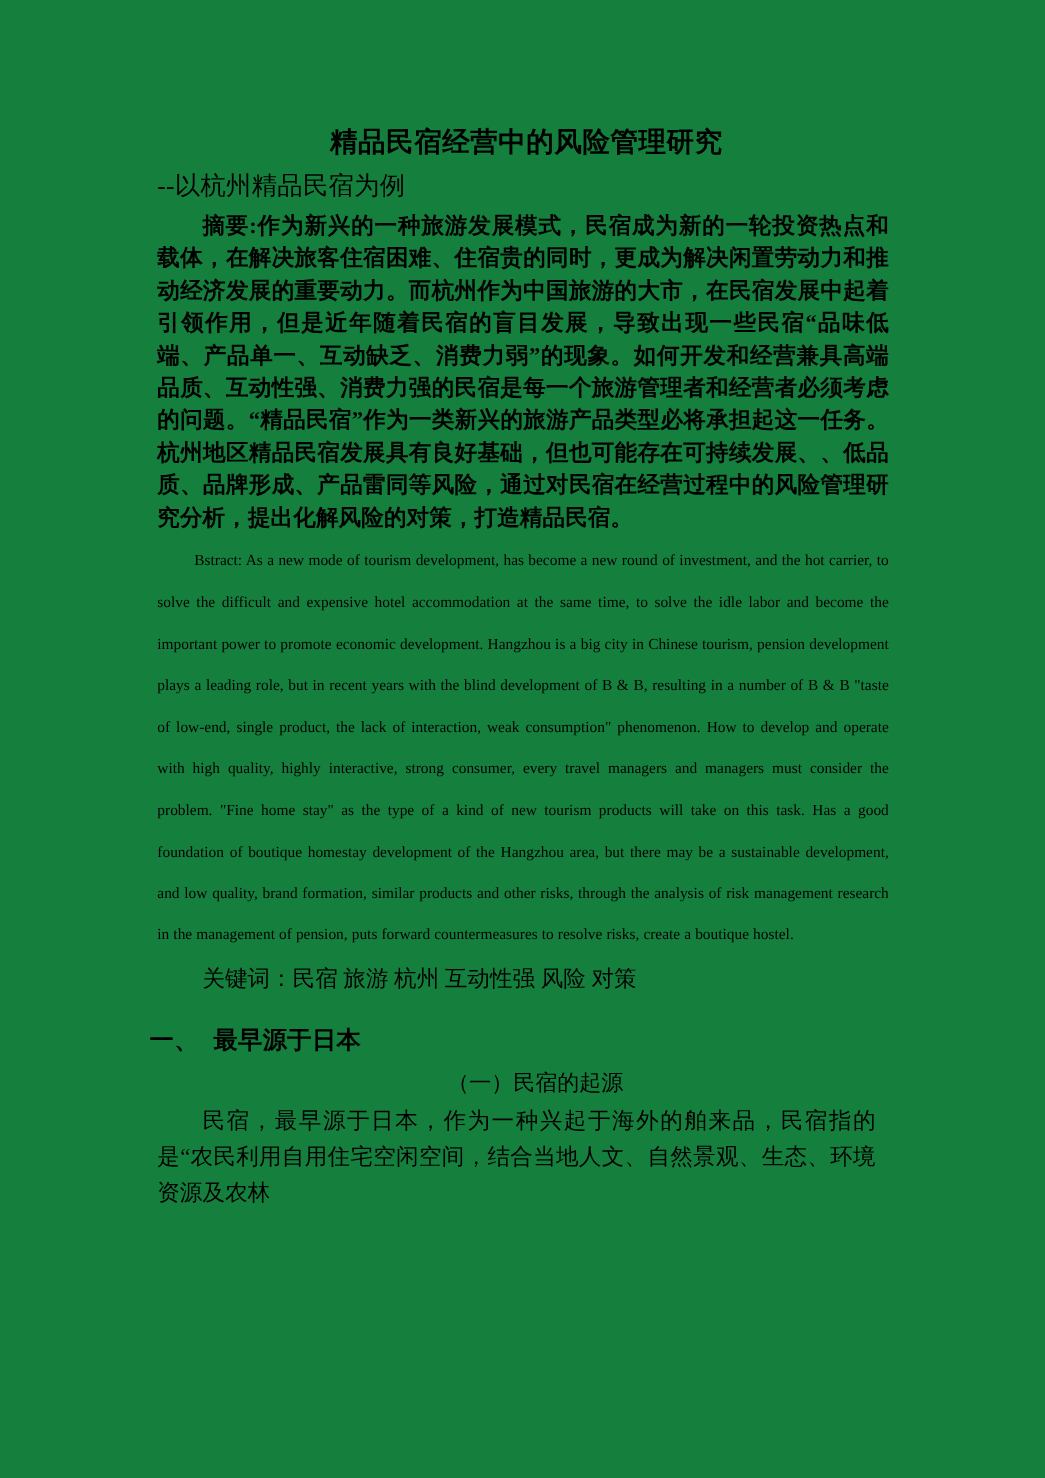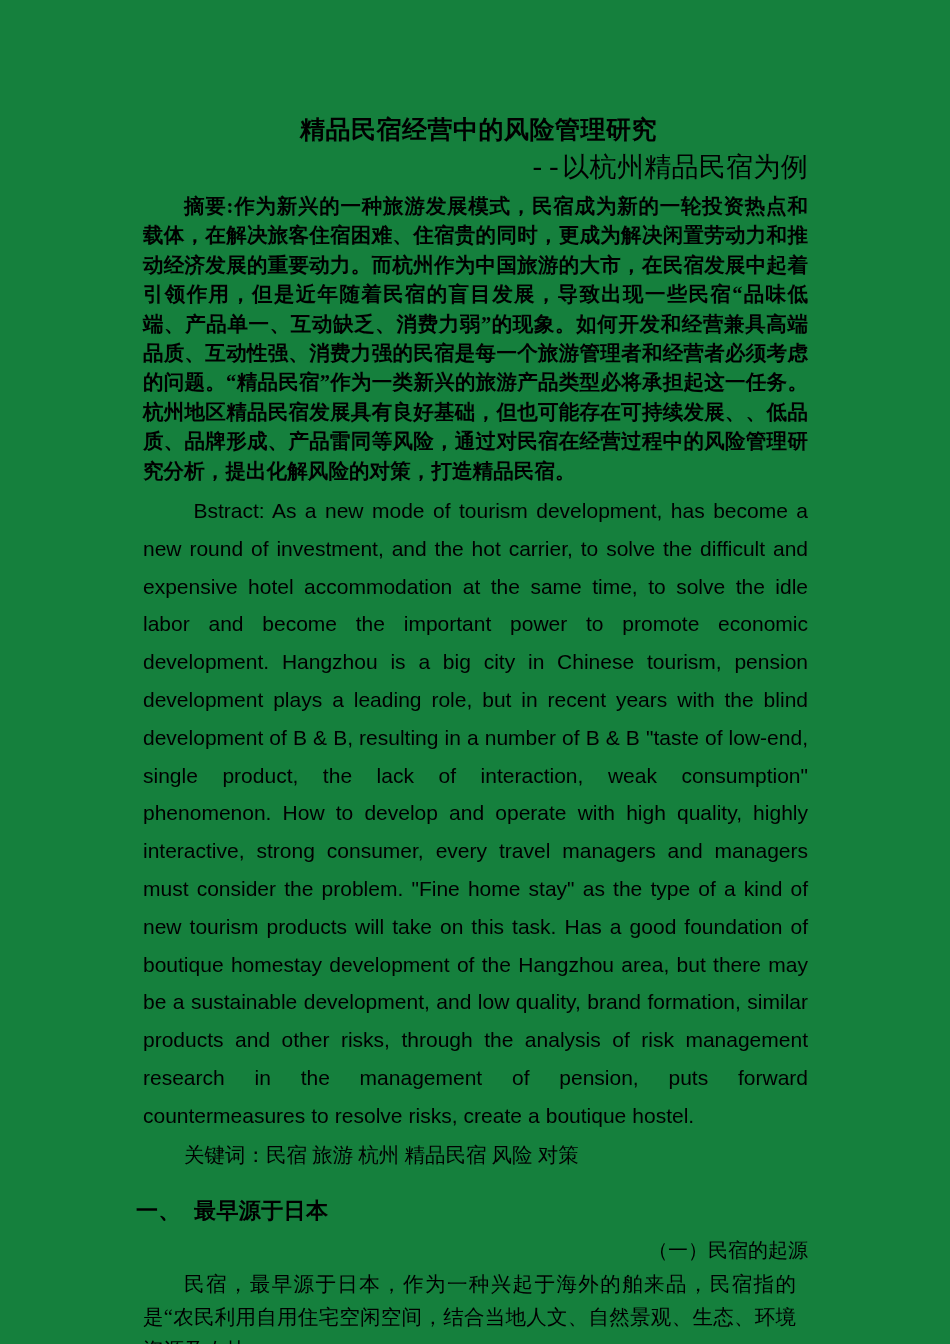--- a/index.html
+++ b/index.html
@@ -40,46 +40,45 @@
     font-weight: bold;
     font-size: 25px;
     line-height: 36px;
     text-align: center;
     letter-spacing: 0.5px;
     margin: 0 0 4px 0;
     padding-left: 6px;
   }
 
   .doc-subtitle {
-    font-family: Liberation Mono, monospace;
+    font-family: Liberation Serif, serif;
     font-weight: normal;
-    font-size: 27px;
+    font-size: 23px;
     line-height: 34px;
-    text-align: right;
     letter-spacing: 0.3px;
     margin: 0 0 6px 0;
   }
 
   
   .cn-abstract {
     font-family: "Liberation Serif", "DejaVu Serif", serif;
     font-size: 20.5px;
     line-height: 29.4px;
     text-align: justify;
     text-justify: inter-ideograph;
     text-indent: 2em;
     margin: 0;
     letter-spacing: 0.1px;
     font-weight: bold;
   }
 
   
   .en-abstract {
-    font-family: Liberation Sans, sans-serif;
-    font-size: 21px;
+    font-family: Liberation Serif, serif;
+    font-size: 14px;
     line-height: 37.8px;
     text-align: justify;
     text-indent: 2.4em;
     margin: 6px 0 0 0;
     word-spacing: 0.2px;
   }
 
   
   .cn-keywords {
     font-family: "Liberation Serif", "DejaVu Serif", serif;
@@ -104,21 +103,21 @@
     display: inline-block;
     min-width: 58px;
   }
 
   .subsection-heading {
     font-family: "Liberation Serif", "DejaVu Serif", serif;
     font-size: 20px;
     line-height: 32px;
     text-indent: 1.1em;
     margin: 6px 0 0 0;
-    text-align: right;
+    text-align: center;
   }
 
   .body-para {
     font-family: "Liberation Serif", "DejaVu Serif", serif;
     font-size: 20.5px;
     line-height: 33px;
     text-align: justify;
     text-justify: inter-ideograph;
     text-indent: 2em;
     margin: 2px 12px 0 0;
@@ -131,21 +130,21 @@
   <div class="content">
 
     <h1 class="doc-title">精品民宿经营中的风险管理研究</h1>
 
     <h2 class="doc-subtitle">--以杭州精品民宿为例</h2>
 
     <p class="cn-abstract">摘要:作为新兴的一种旅游发展模式，民宿成为新的一轮投资热点和载体，在解决旅客住宿困难、住宿贵的同时，更成为解决闲置劳动力和推动经济发展的重要动力。而杭州作为中国旅游的大市，在民宿发展中起着引领作用，但是近年随着民宿的盲目发展，导致出现一些民宿“品味低端、产品单一、互动缺乏、消费力弱”的现象。如何开发和经营兼具高端品质、互动性强、消费力强的民宿是每一个旅游管理者和经营者必须考虑的问题。“精品民宿”作为一类新兴的旅游产品类型必将承担起这一任务。杭州地区精品民宿发展具有良好基础，但也可能存在可持续发展、、低品质、品牌形成、产品雷同等风险，通过对民宿在经营过程中的风险管理研究分析，提出化解风险的对策，打造精品民宿。</p>
 
     <p class="en-abstract">Bstract: As a new mode of tourism development, has become a new round of investment, and the hot carrier, to solve the difficult and expensive hotel accommodation at the same time, to solve the idle labor and become the important power to promote economic development. Hangzhou is a big city in Chinese tourism, pension development plays a leading role, but in recent years with the blind development of B &amp; B, resulting in a number of B &amp; B "taste of low-end, single product, the lack of interaction, weak consumption" phenomenon. How to develop and operate with high quality, highly interactive, strong consumer, every travel managers and managers must consider the problem. "Fine home stay" as the type of a kind of new tourism products will take on this task. Has a good foundation of boutique homestay development of the Hangzhou area, but there may be a sustainable development, and low quality, brand formation, similar products and other risks, through the analysis of risk management research in the management of pension, puts forward countermeasures to resolve risks, create a boutique hostel.</p>
 
-    <p class="cn-keywords">关键词：民宿 旅游 杭州 精品民宿 风险 对策</p>
+    <p class="cn-keywords">关键词：民宿 旅游 杭州 互动性强 风险 对策</p>
 
     <h3 class="section-heading">
       <span class="sec-num">一、</span><span>最早源于日本</span>
     </h3>
 
     <p class="subsection-heading">（一）民宿的起源</p>
 
     <p class="body-para">民宿，最早源于日本，作为一种兴起于海外的舶来品，民宿指的是“农民利用自用住宅空闲空间，结合当地人文、自然景观、生态、环境资源及农林</p>
 
   </div>

